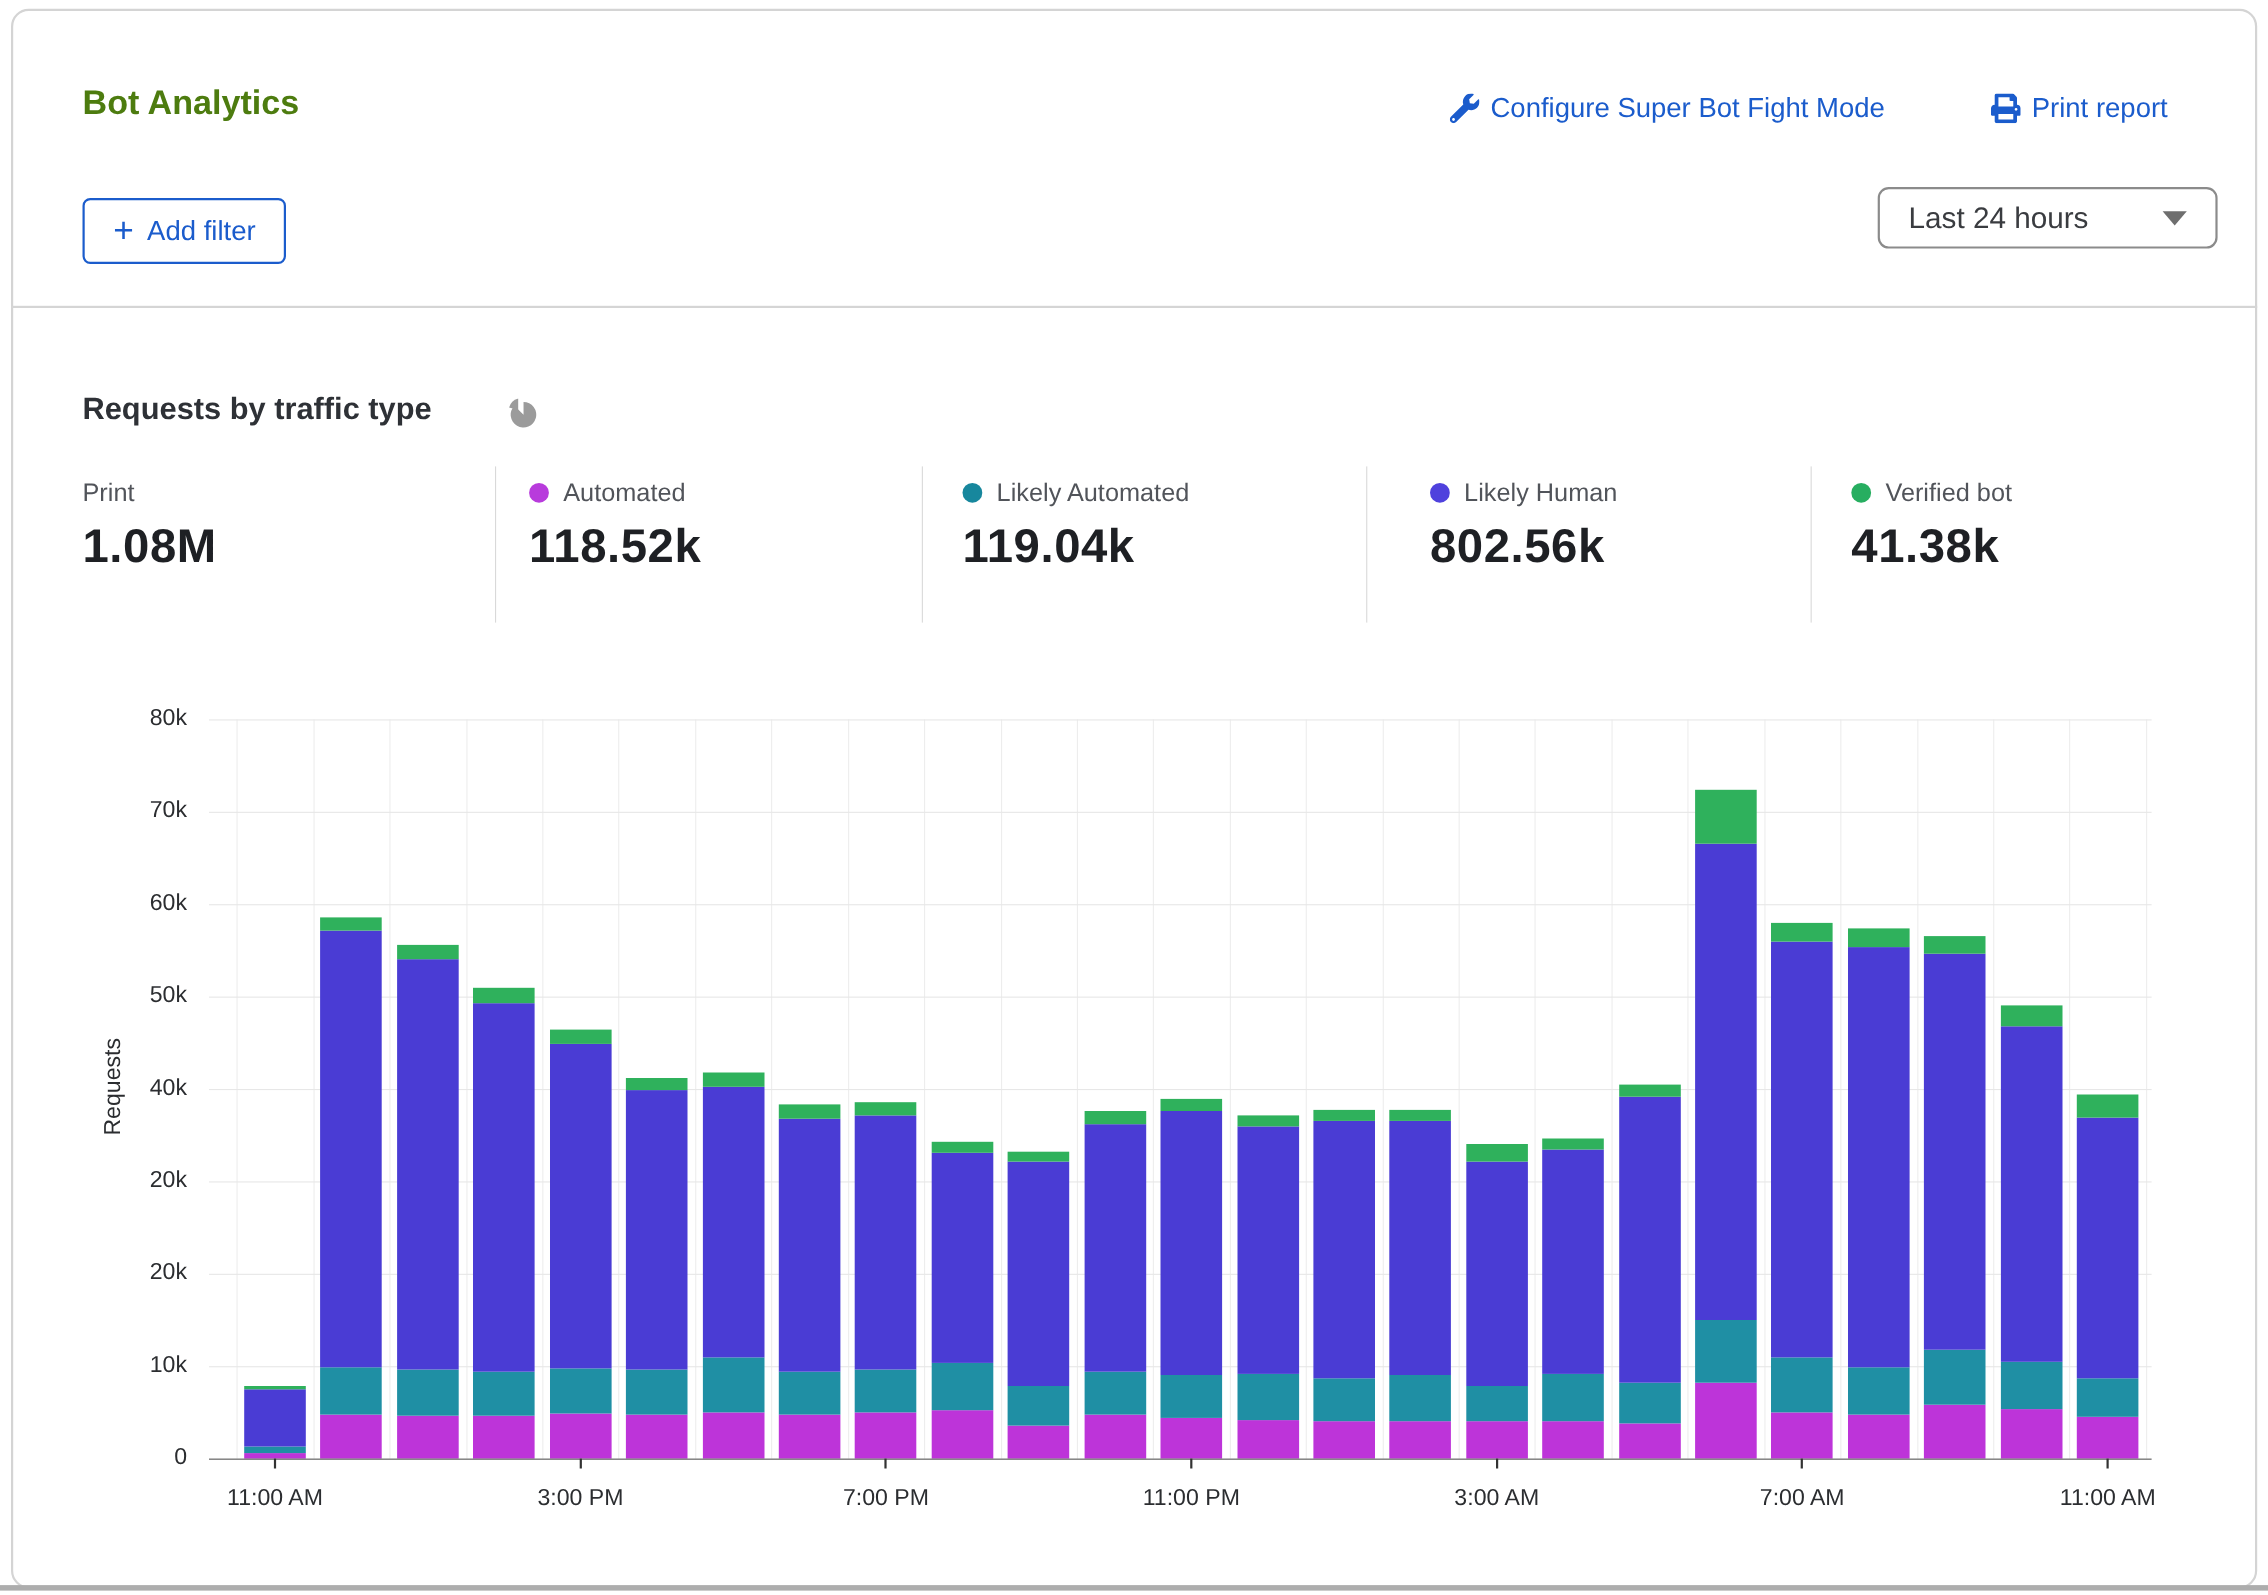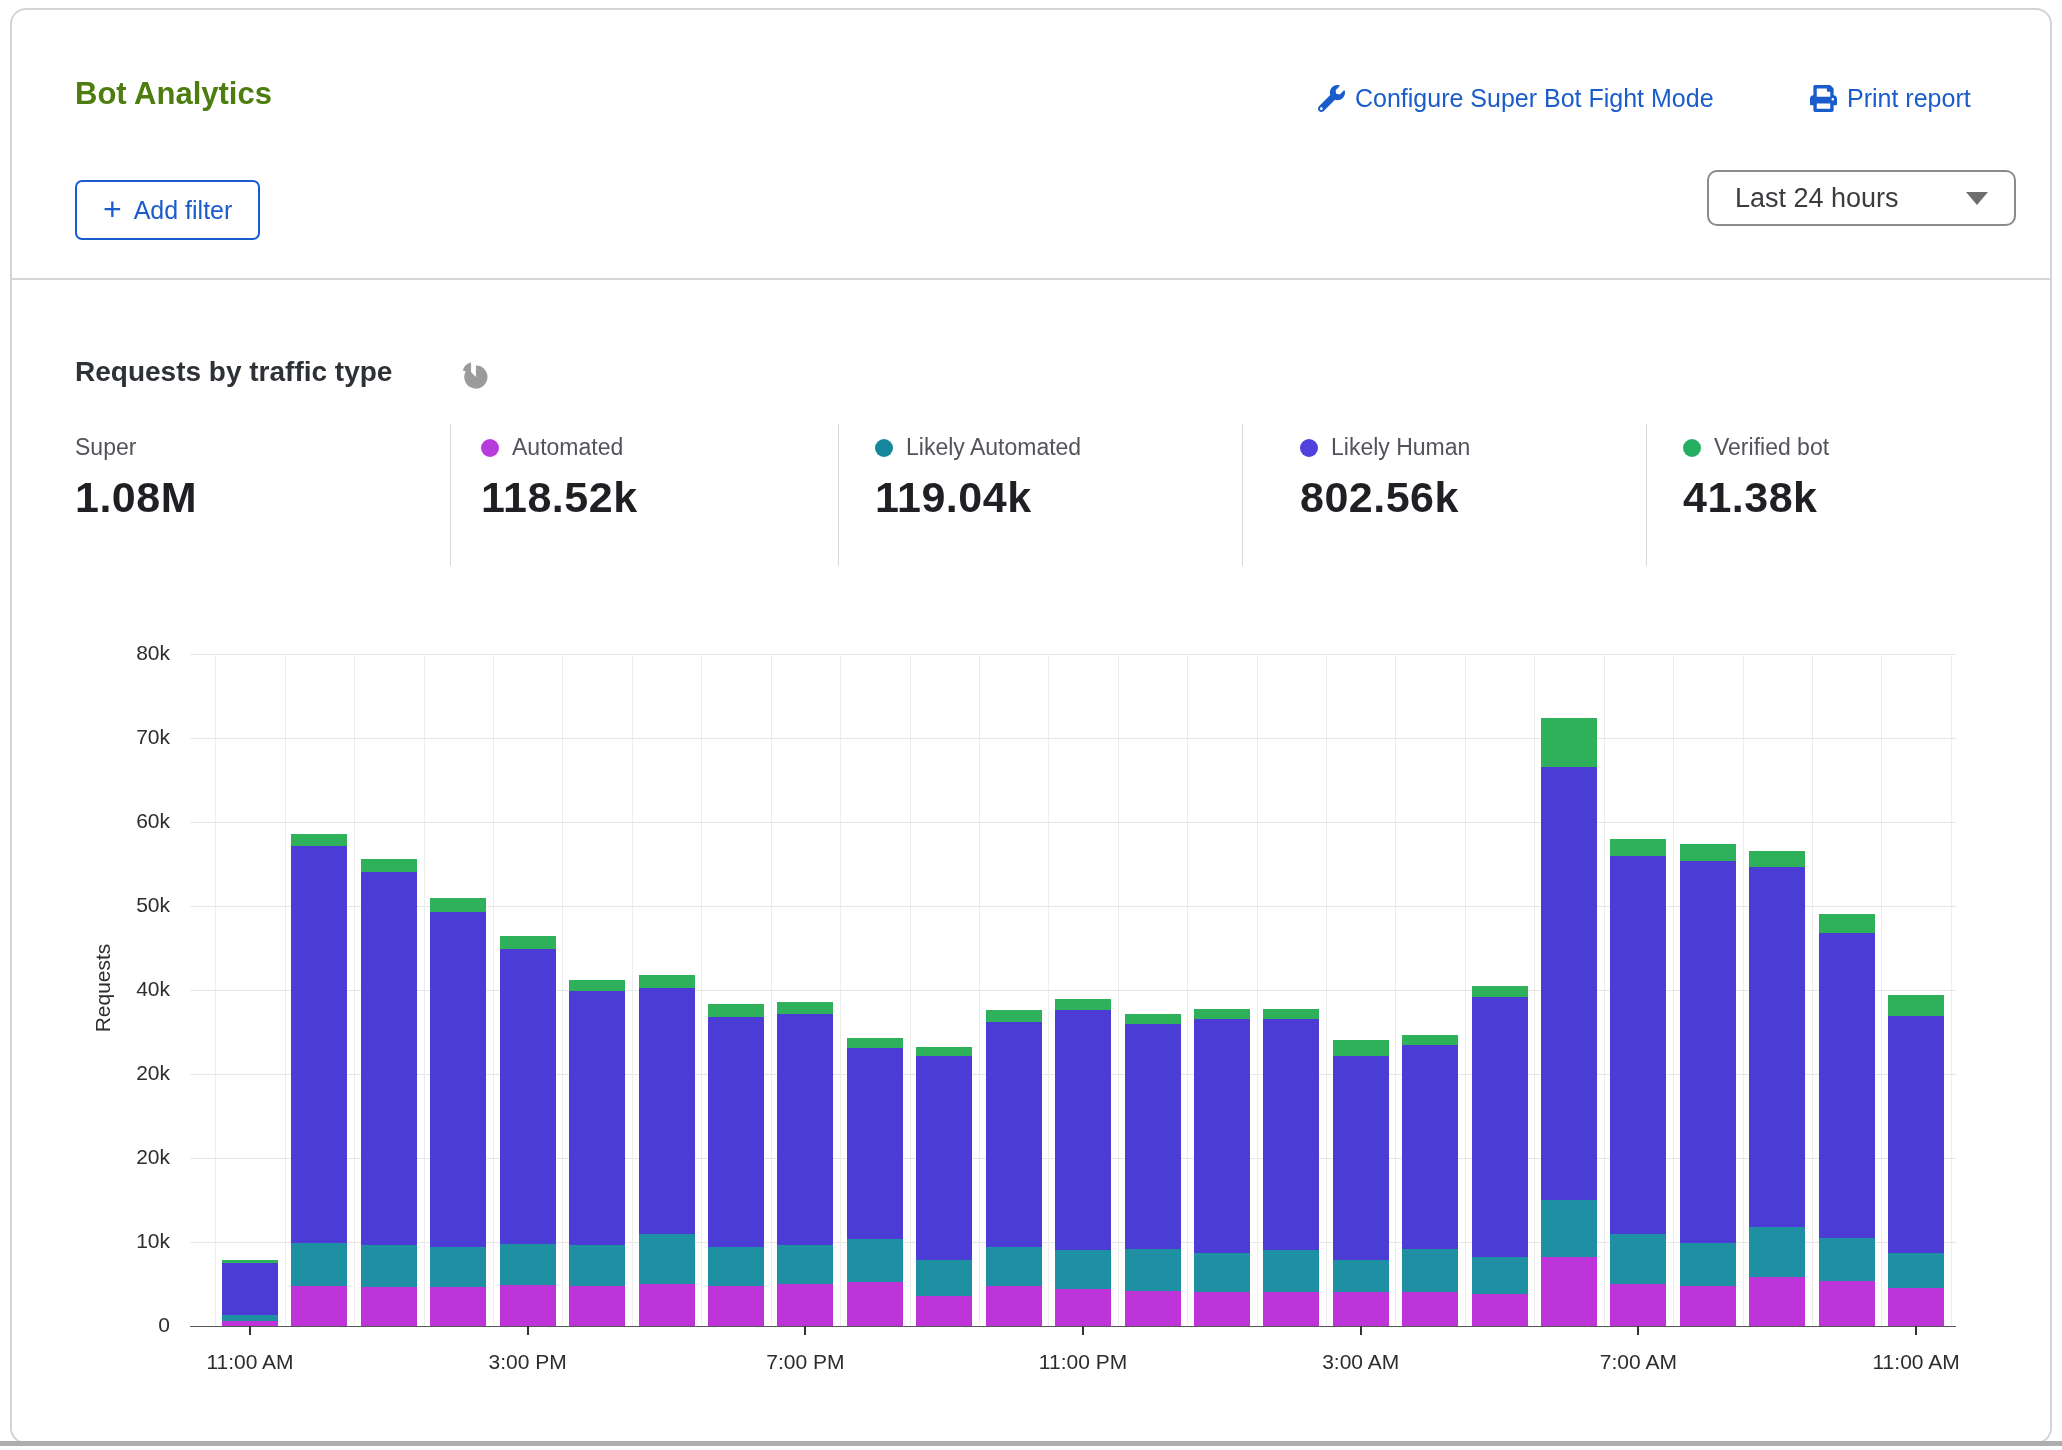--- a/index.html
+++ b/index.html
@@ -74,21 +74,21 @@
 
   <div class="abs section-title">Requests by traffic type</div>
   <svg class="abs" style="left:460px;top:362px;" width="30" height="30" viewBox="0 0 32 32">
     <path fill="#9b9b9b" d="M17 16 L17 3.6 A12.4 12.4 0 1 1 8.2 7.2 Z"></path>
     <path fill="#9b9b9b" d="M13.4 1.8 A12.4 12.4 0 0 0 4.6 10.6 L13.4 13 Z" transform="translate(-1.6,-1.6)"></path>
   </svg>
 
   <div id="stats">
       <div class="abs stat-col" style="left: 75px;">
         <div class="stat-label-row">
-          <span class="stat-label">Super</span>
+          <span class="stat-label">Print</span>
         </div>
         <div class="stat-value">1.08M</div>
       </div>
       <div class="abs stat-col" style="left: 481px;">
         <div class="stat-label-row">
           <span class="dot" style="background: rgb(184, 59, 220);"></span>
           <span class="stat-label">Automated</span>
         </div>
         <div class="stat-value">118.52k</div>
       </div>

